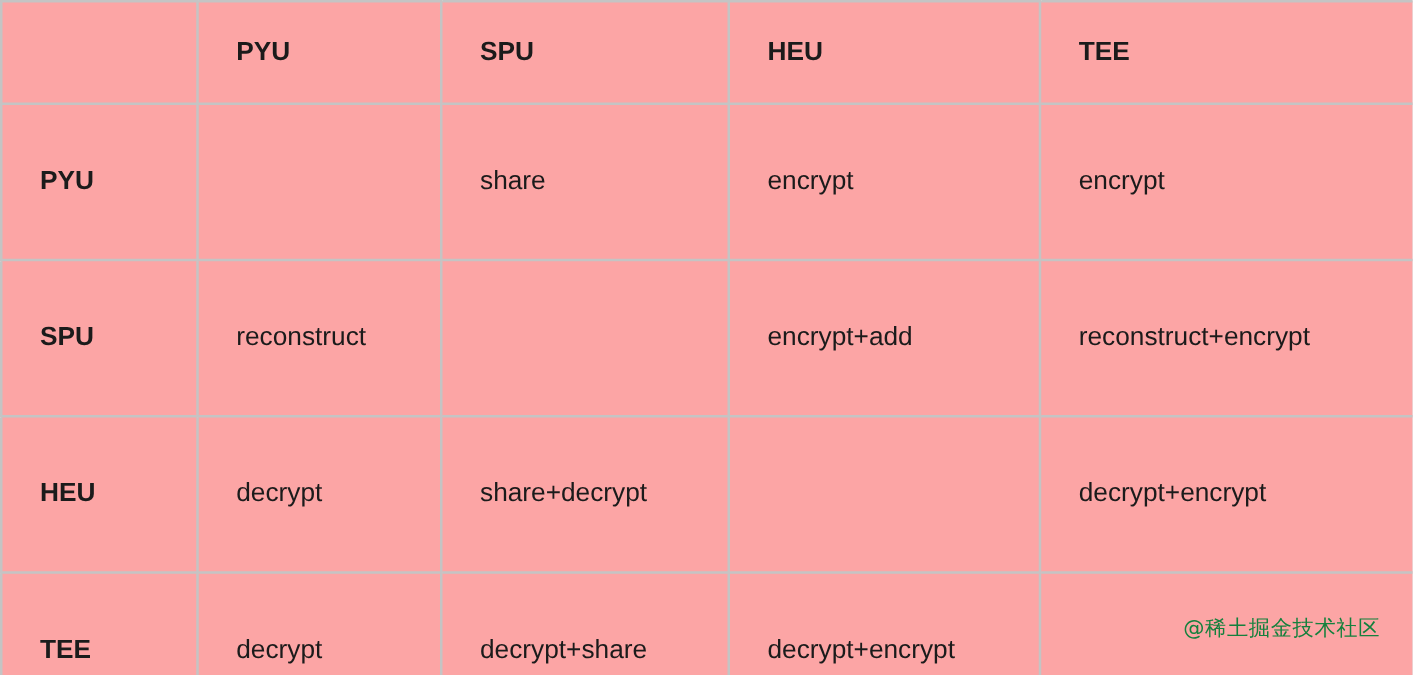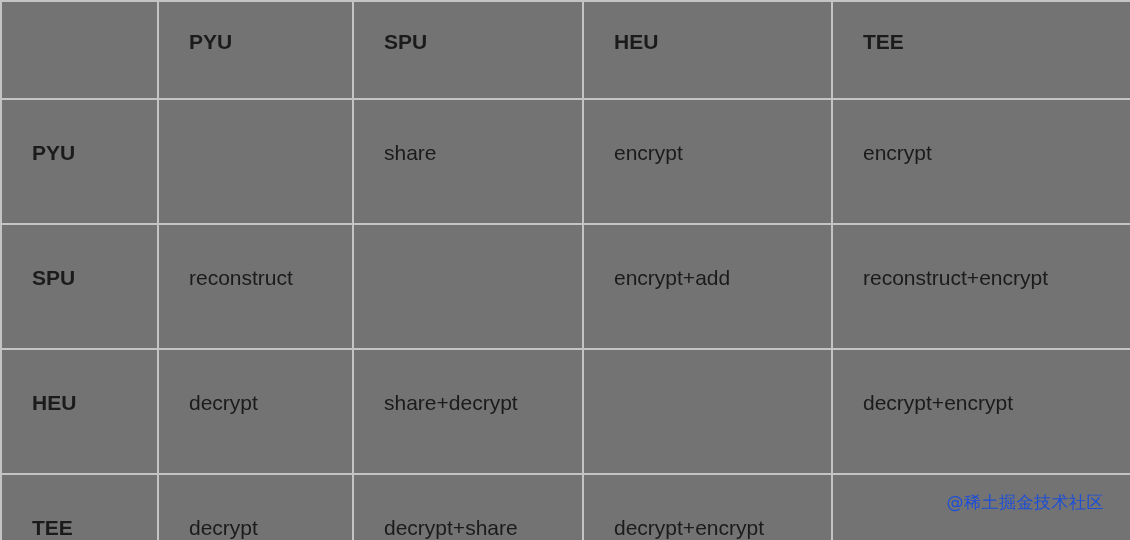--- a/index.html
+++ b/index.html
@@ -28,51 +28,51 @@
   }
   table.matrix col.c0 { width: 157px; }
   table.matrix col.c1 { width: 195px; }
   table.matrix col.c2 { width: 230px; }
   table.matrix col.c3 { width: 249px; }
   table.matrix col.c4 { width: 299px; }
 
   table.matrix th,
   table.matrix td {
     border: 2px solid #c4c4c4;
-    padding: 0 16px 16px 30px;
+    padding: 0 16px 0 30px;
     text-align: left;
     vertical-align: middle;
     font-size: 21px;
     line-height: 1.55;
     font-weight: 400;
     color: #1b1b1b;
     word-break: break-all;
     overflow-wrap: break-word;
-    background: #737373;
+    background: #fca5a5;
     margin-top: 15px;
   }
   table.matrix thead th {
     height: 80px;
     font-weight: 700;
   }
   table.matrix tbody tr {
     height: 125px;
   }
   table.matrix tbody th.rowhead {
     font-weight: 700;
   }
   table.matrix td.empty {
     color: transparent;
   }
   .watermark {
     position: absolute;
     right: 26px;
     bottom: 26px;
     font-size: 17px;
-    color: #1d4ed8;
+    color: #15803d;
     letter-spacing: 0.5px;
     white-space: nowrap;
     pointer-events: none;
     font-family: "DejaVu Sans", sans-serif;
   }
 </style>
 </head>
 <body>
 
 <div class="table-wrap">

